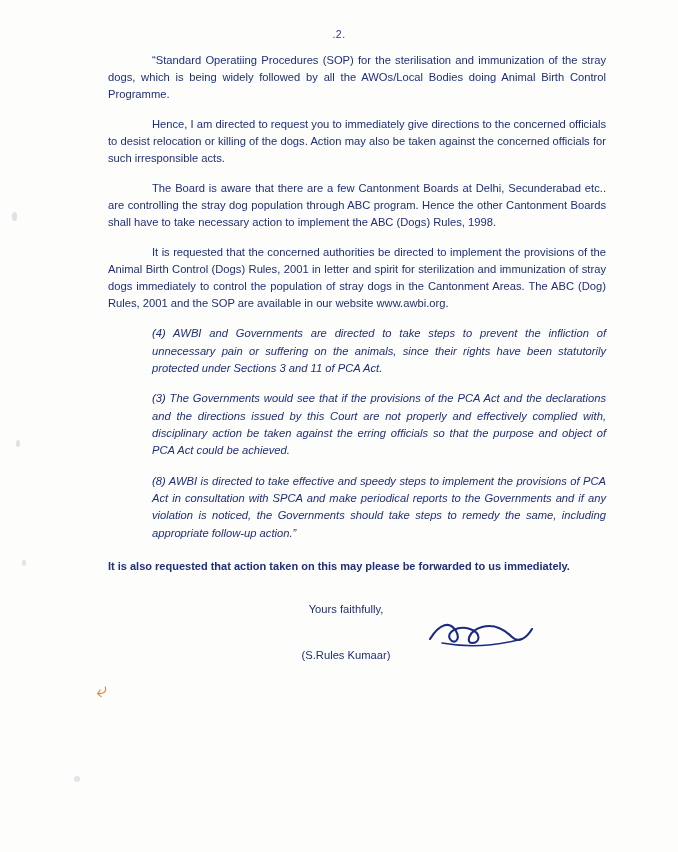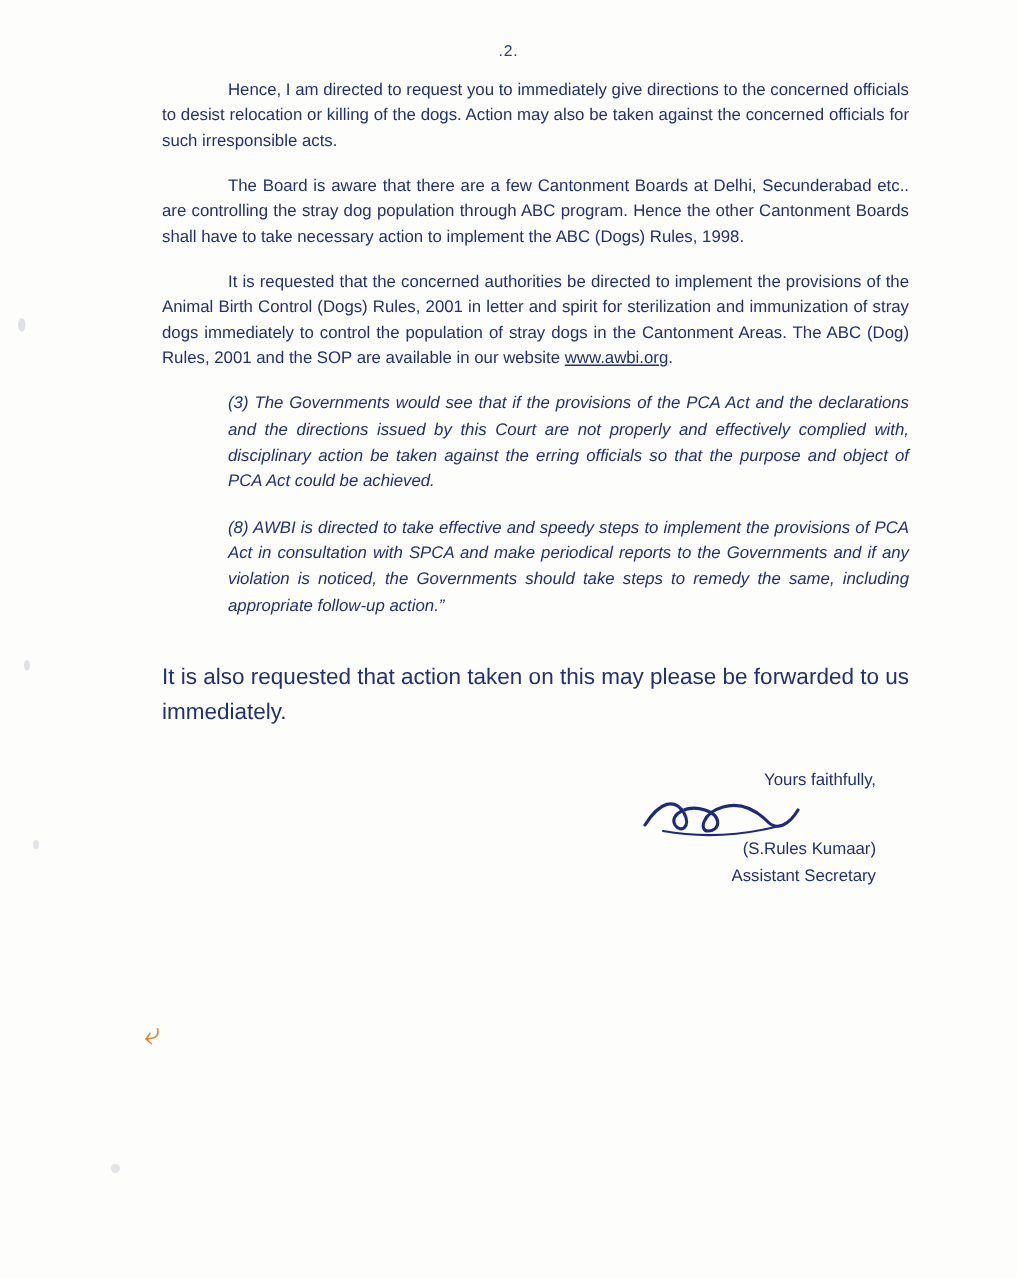--- a/index.html
+++ b/index.html
@@ -49,32 +49,32 @@
   p.quoted {
     font-style: italic;
     margin: 0 0 13px 0;
     padding-left: 44px;
     font-size: 11.2px;
     line-height: 1.55;
     text-align: justify;
     color: #1f2f78;
   }
   .link {
-    text-decoration: underline;
   }
   .closing {
-    margin-top: 28px;
-    font-size: 15px;
+    margin-top: 16px;
+    font-size: 11px;
     line-height: 1.5;
     text-align: justify;
     color: #1f2f78;
+    font-weight: bold;
   }
   .signature-block {
     margin-top: 26px;
-    text-align: right;
+    text-align: center;
     font-size: 11.2px;
     line-height: 1.6;
     color: #1f2f78;
     position: relative;
     padding-right: 22px;
   }
   .sig-scribble {
     display: block;
     height: 30px;
     margin: 2px 0 -4px 0;
@@ -110,46 +110,47 @@
 </style>
 </head>
 <body>
 
 <div id="page">
 
   <div class="page-number">.2.</div>
 
   <div class="body-area">
 
+    <p class="para indent">“Standard Operatiing Procedures (SOP) for the sterilisation and immunization of the stray dogs, which is being widely followed by all the AWOs/Local Bodies doing Animal Birth Control Programme.</p>
 
     <p class="para indent">Hence, I am directed to request you to immediately give directions to the concerned officials to desist relocation or killing of the dogs. Action may also be taken against the concerned officials for such irresponsible acts.</p>
 
     <p class="para indent">The Board is aware that there are a few Cantonment Boards at Delhi, Secunderabad etc.. are controlling the stray dog population through ABC program. Hence the other Cantonment Boards shall have to take necessary action to implement the ABC (Dogs) Rules, 1998.</p>
 
     <p class="para indent"><span>It is requested that the concerned authorities be directed to implement the provisions of the Animal Birth Control (Dogs) Rules, 2001 in letter and spirit for sterilization and immunization of stray dogs immediately to control the population of stray dogs in the Cantonment Areas. The ABC (Dog) Rules, 2001 and the SOP are available in our website </span><span class="link">www.awbi.org</span><span>.</span></p>
 
 
 
+    <p class="quoted">(4) AWBI and Governments are directed to take steps to prevent the infliction of unnecessary pain or suffering on the animals, since their rights have been statutorily protected under Sections 3 and 11 of PCA Act.</p>
 
     <p class="quoted">(3) The Governments would see that if the provisions of the PCA Act and the declarations and the directions issued by this Court are not properly and effectively complied with, disciplinary action be taken against the erring officials so that the purpose and object of PCA Act could be achieved.</p>
 
     <p class="quoted">(8) AWBI is directed to take effective and speedy steps to implement the provisions of PCA Act in consultation with SPCA and make periodical reports to the Governments and if any violation is noticed, the Governments should take steps to remedy the same, including appropriate follow-up action.”</p>
 
     <div class="closing">It is also requested that action taken on this may please be forwarded to us immediately.</div>
 
     <div class="signature-block">
       <div>Yours faithfully,</div>
       <div class="sig-scribble">
         <svg width="110" height="34" viewBox="0 0 110 34" fill="none" xmlns="http://www.w3.org/2000/svg">
           <path d="M4 22 C 14 6, 24 4, 30 14 C 35 23, 28 28, 24 22 C 20 15, 32 8, 44 12 C 56 16, 54 26, 46 26 C 40 26, 42 14, 56 10 C 70 6, 80 14, 86 20 C 92 26, 100 22, 106 12" stroke="#1b2a80" stroke-width="2.1" stroke-linecap="round" fill="none"></path>
           <path d="M16 26 C 38 30, 66 30, 96 22" stroke="#1b2a80" stroke-width="1.4" stroke-linecap="round" fill="none"></path>
         </svg>
       </div>
       <div>(S.Rules Kumaar)</div>
-      <div>Assistant Secretary</div>
     </div>
 
   </div>
 
   <div class="smudge mark-left-1"></div>
   <div class="smudge mark-left-2"></div>
   <div class="smudge mark-left-3"></div>
   <div class="smudge mark-left-4"></div>
   <div class="orange-mark">⤶</div>
 

